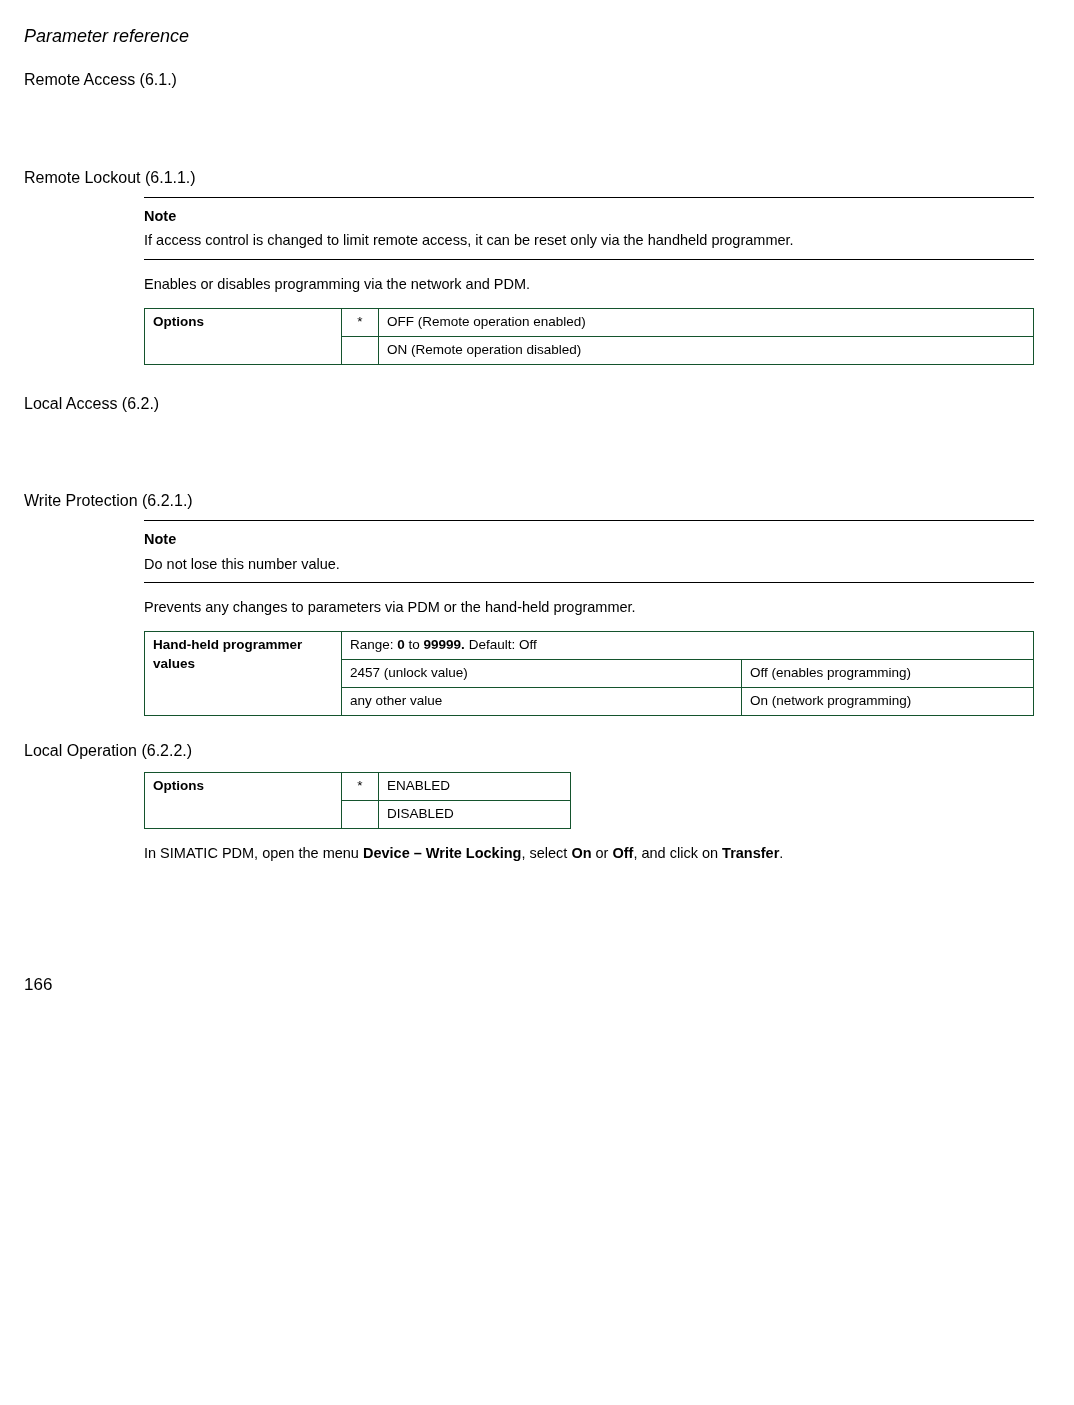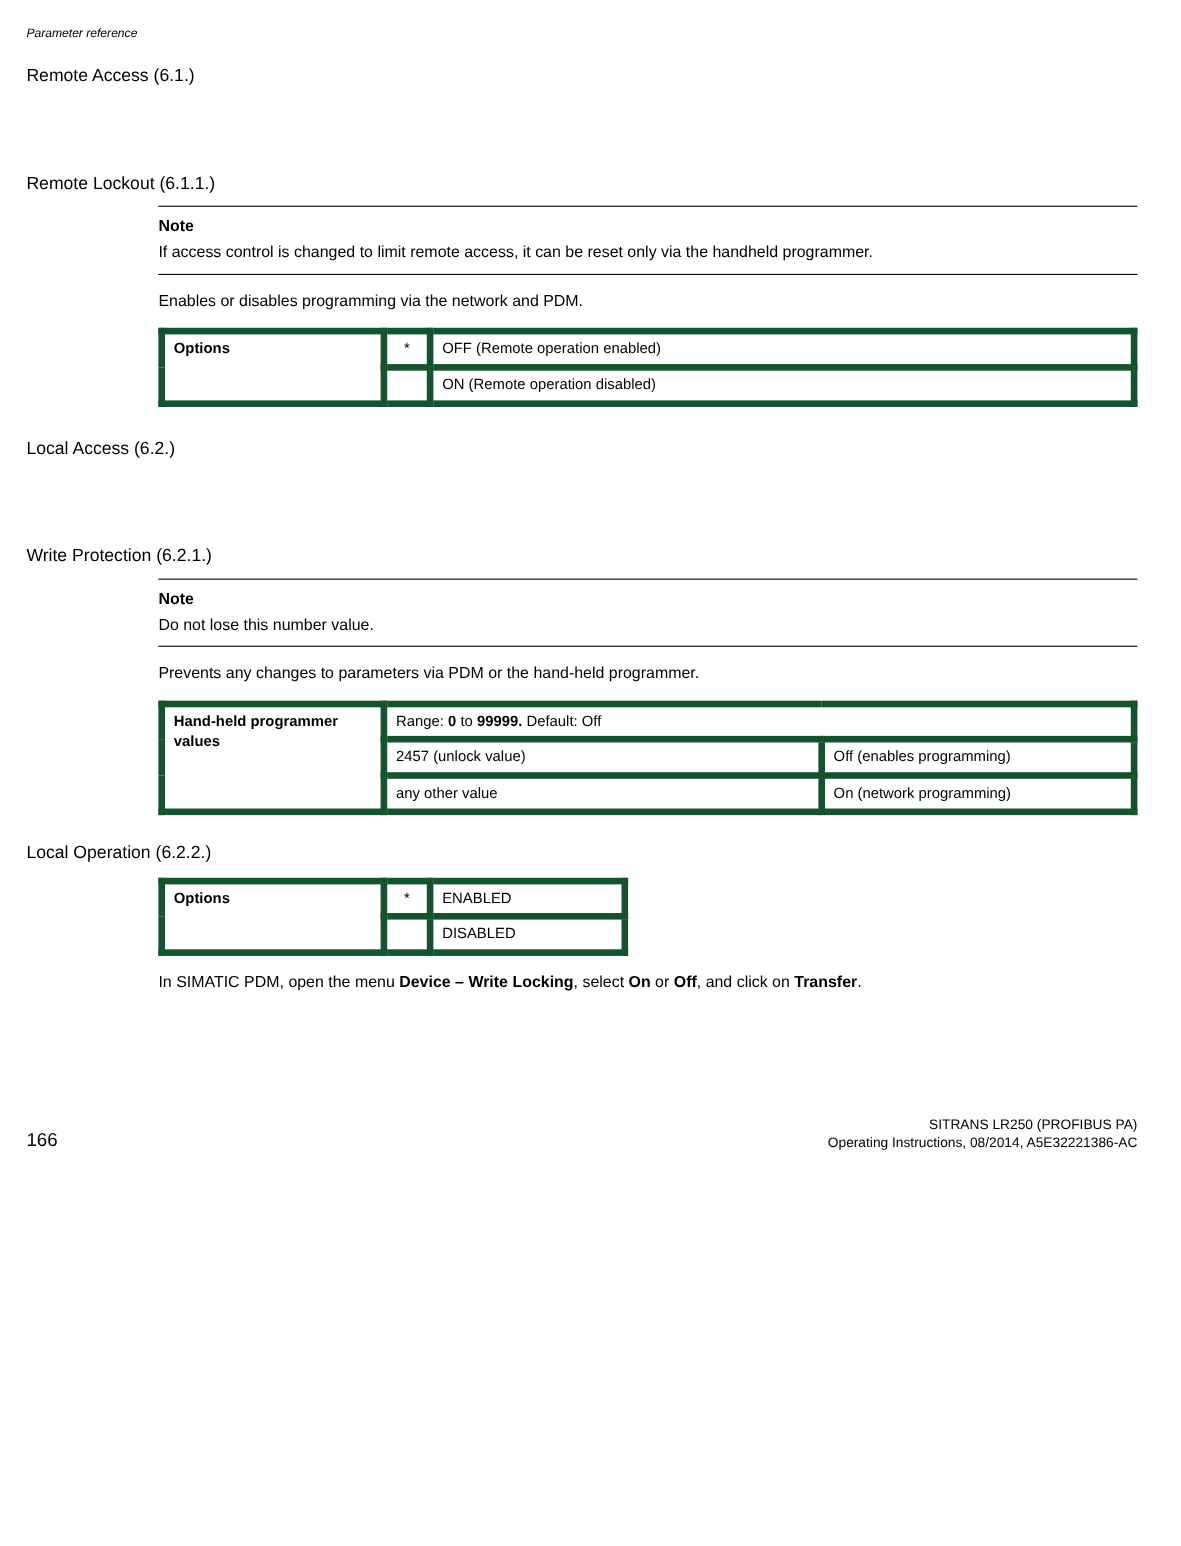--- a/index.html
+++ b/index.html
@@ -5,21 +5,21 @@
     body {
       font-family: Arial, Helvetica, sans-serif;
       font-size: 14.5px;
       margin: 0;
       padding: 24px 40px 20px 24px;
       color: #000;
       line-height: 1.4;
     }
     .page-header {
       font-style: italic;
-      font-size: 11px;
+      font-size: 18px;
       margin-bottom: 20px;
     }
     .section-title {
       font-weight: normal;
       font-size: 16px;
       margin-top: 10px;
       margin-bottom: 30px;
     }
     .section-title.tight {
       margin-bottom: 6px;
@@ -51,21 +51,21 @@
       margin: 10px 0;
       font-size: 13.5px;
     }
     table.full {
       width: 100%;
     }
     table.partial {
       width: 48%;
     }
     th, td {
-      border: 6px solid #14532d;
+      border: 1px solid #14532d;
       padding: 4px 8px;
       text-align: left;
       vertical-align: top;
     }
     .col-label {
       width: 180px;
       font-weight: normal;
     }
     .col-star {
       width: 20px;
@@ -181,17 +181,13 @@
   </tbody>
     </table>
 
   <p class="para">
     <span>In SIMATIC PDM, open the menu </span><span class="bold">Device – Write Locking</span><span>, select </span><span class="bold">On</span><span> or </span><span class="bold">Off</span><span>, and click on </span><span class="bold">Transfer</span><span>.</span>
   </p>
 </div>
 
 <div class="footer">
   <div class="page-number">166</div>
-  <div class="right">
-    <div>SITRANS LR250 (PROFIBUS PA)</div>
-    <div>Operating Instructions, 08/2014, A5E32221386-AC</div>
-  </div>
 </div>
 
 </body></html>

